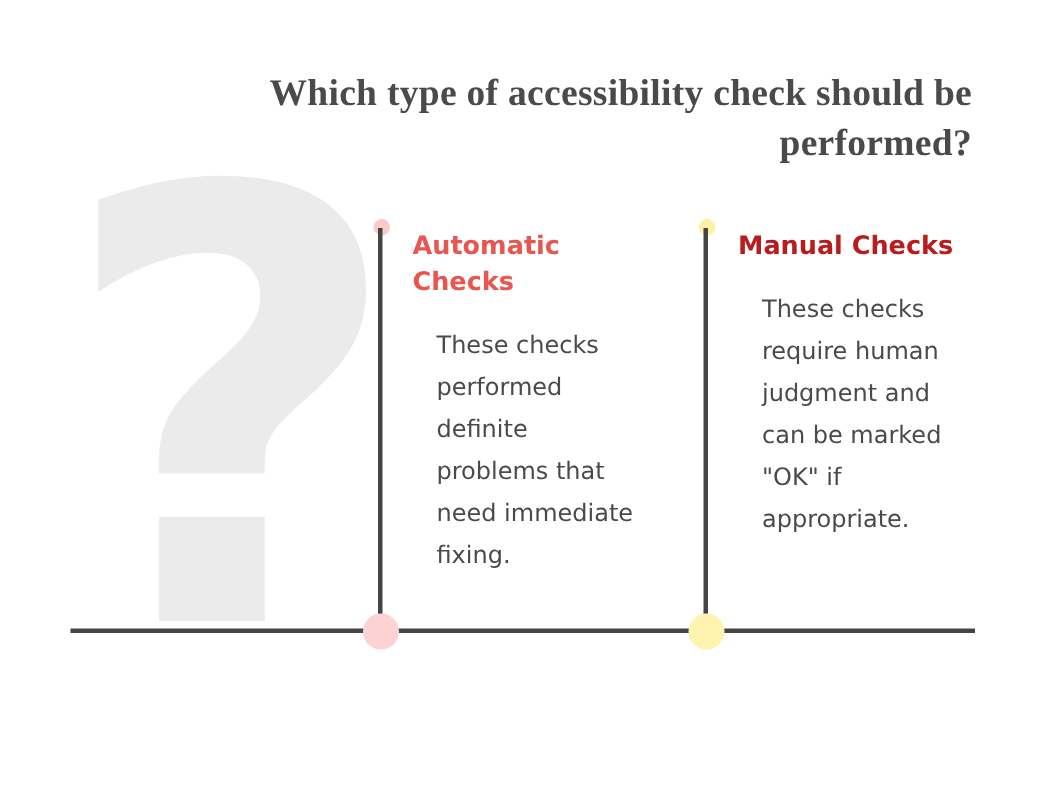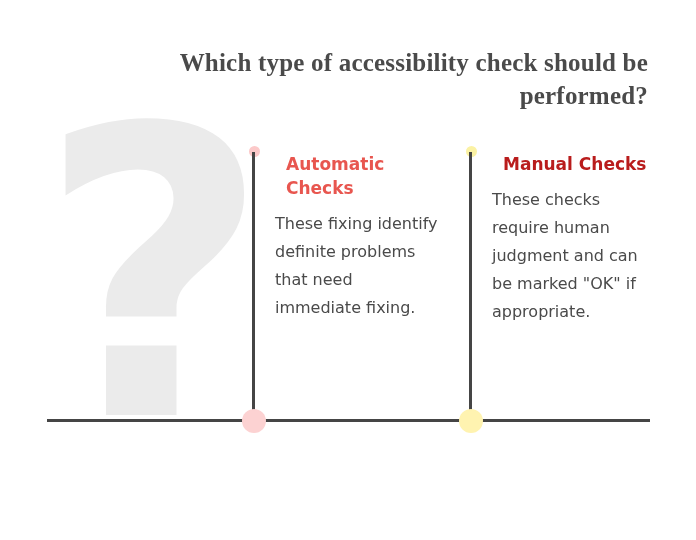--- a/index.html
+++ b/index.html
@@ -96,29 +96,29 @@
     position: absolute;
     left: 23px;
     top: 6px;
     width: 165px;
   }
   .col-heading {
     font-family: "DejaVu Sans", sans-serif;
     font-size: 17px;
     font-weight: bold;
     line-height: 24px;
-    margin: 0 0 10px 11px;
+    margin: 0 0 10px 0;
   }
   .col-text {
     font-family: "DejaVu Sans", sans-serif;
     font-size: 16px;
     font-weight: normal;
     line-height: 28px;
     color: #4a4a4a;
-    margin: 0;
+    margin: 16px;
     white-space: pre-line;
   }
 
   #column-automatic { left: 252px; }
   #column-manual    { left: 469px; }
 </style>
 </head>
 <body>
 
 <div id="infographic">
@@ -128,21 +128,21 @@
   <div id="title">Which type of accessibility check should be performed?</div>
 
   <div id="baseline"></div>
 
   <div class="column" id="column-automatic">
     <span class="dot-top" style="background: rgb(252, 201, 201);"></span>
     <span class="stem"></span>
     <span class="dot-bottom" style="background: rgb(252, 210, 210);"></span>
     <div class="col-body">
       <p class="col-heading" style="color: rgb(232, 86, 79);">Automatic Checks</p>
-      <p class="col-text">These fixing identify definite problems that need immediate fixing.</p>
+      <p class="col-text">These checks performed definite problems that need immediate fixing.</p>
     </div>
   </div>
 
   <div class="column" id="column-manual">
     <span class="dot-top" style="background: rgb(251, 242, 164);"></span>
     <span class="stem"></span>
     <span class="dot-bottom" style="background: rgb(255, 243, 176);"></span>
     <div class="col-body">
       <p class="col-heading" style="color: #b91c1c;">Manual Checks</p>
       <p class="col-text">These checks require human judgment and can be marked "OK" if appropriate.</p>

